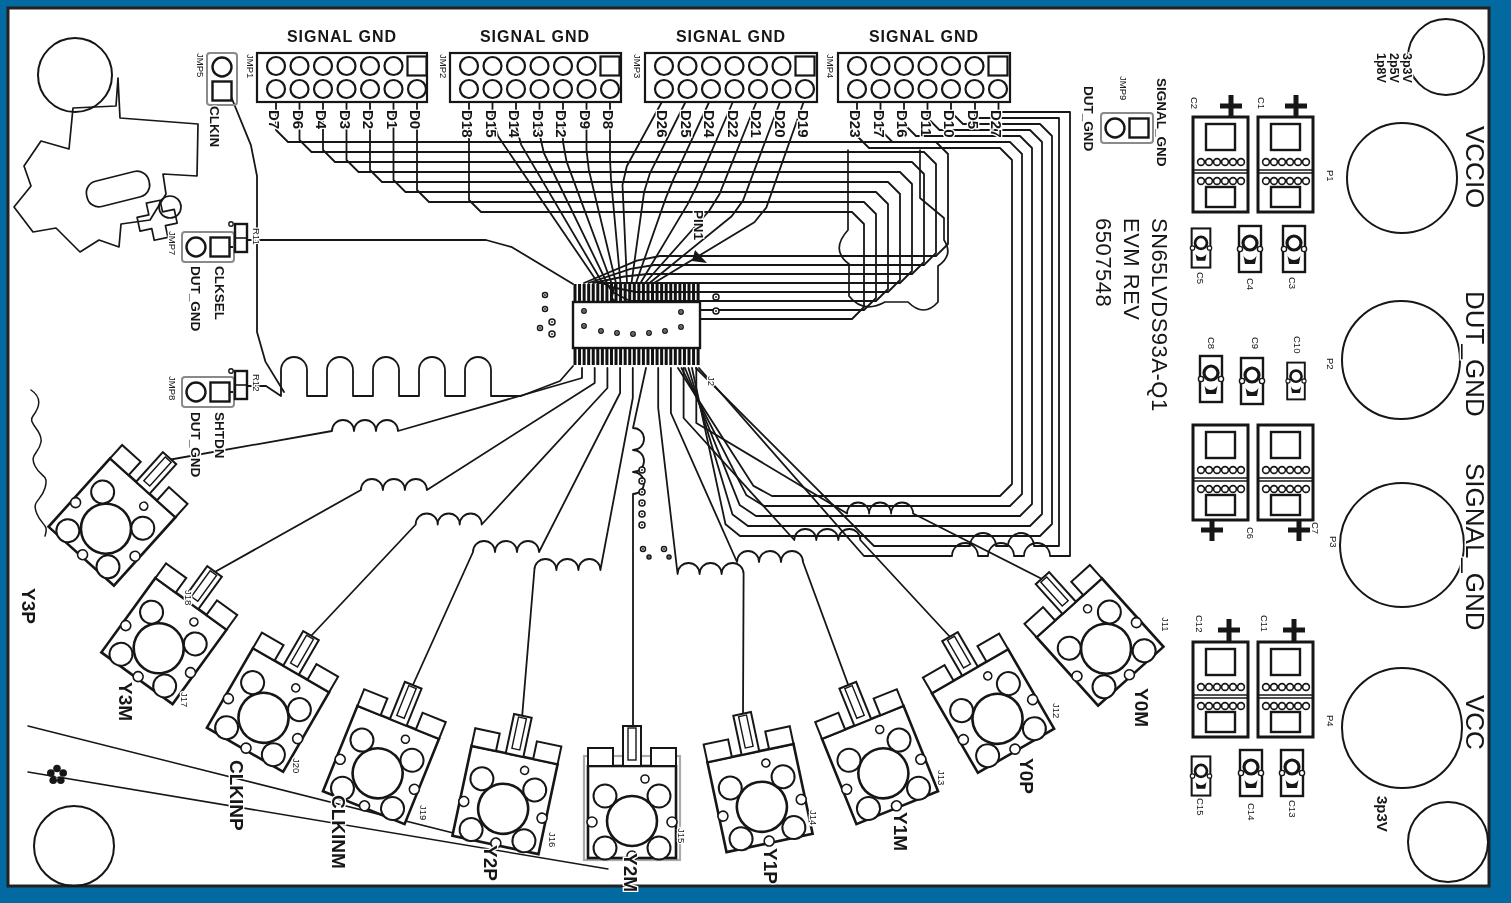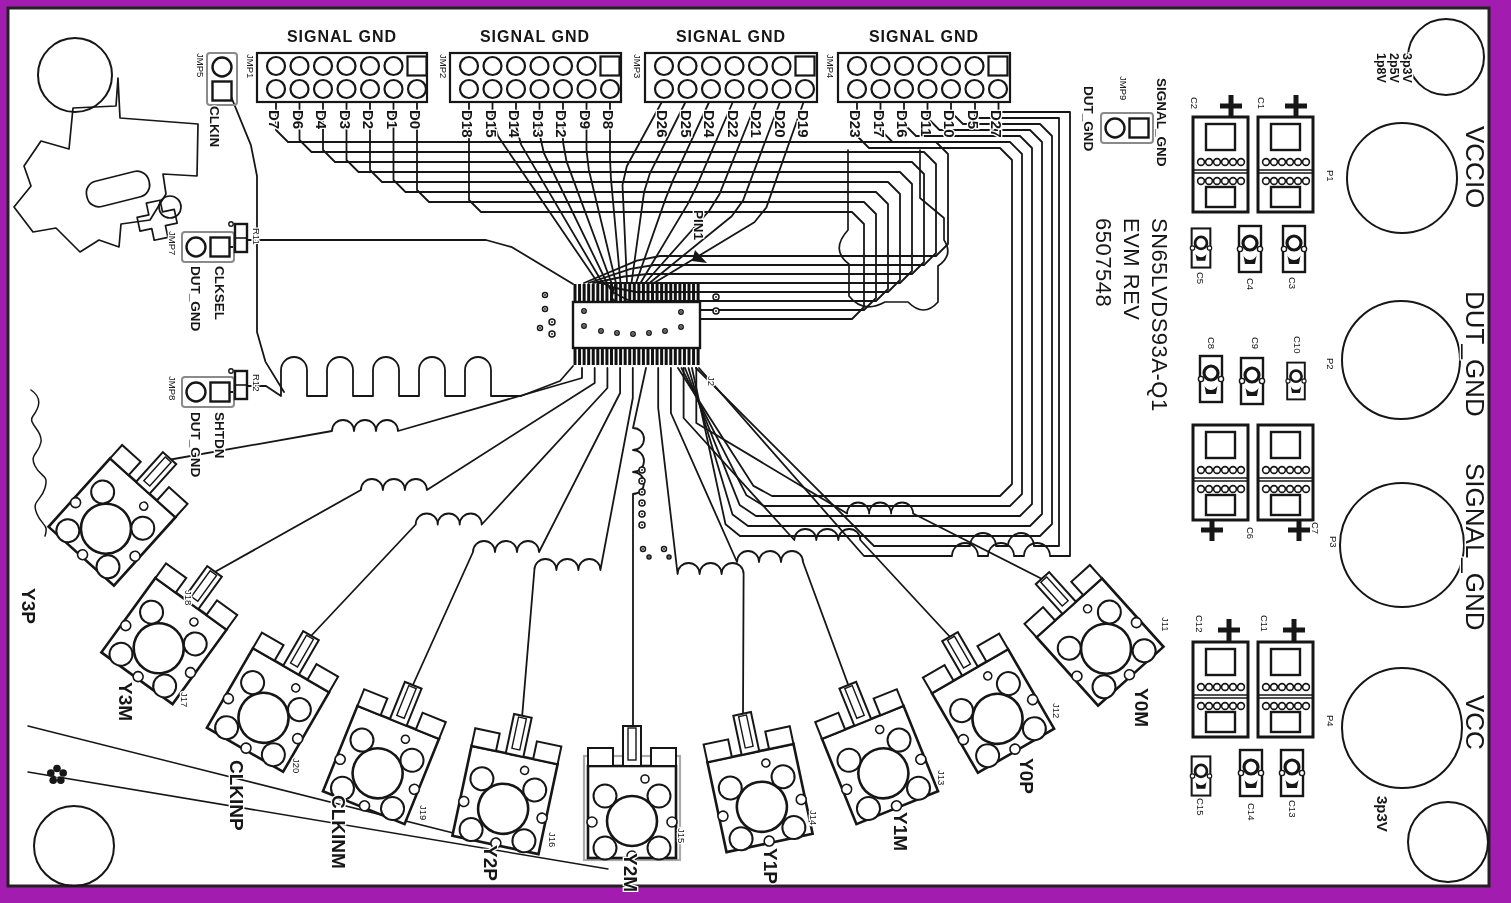--- a/index.html
+++ b/index.html
@@ -1,16 +1,16 @@
 <!DOCTYPE html>
 <html><head>
 <meta charset="utf-8">
 <style>
   html,body{margin:0;padding:0;background:#fff}
-  .stage{position:relative;width:1511px;height:903px;background:#a21caf;overflow:hidden}
+  .stage{position:relative;width:1511px;height:903px;background:#0369a1;overflow:hidden}
   svg{position:absolute;left:0;top:0}
   svg *{vector-effect:none}
   .ln{fill:none;stroke:#161616;stroke-linejoin:round;stroke-linecap:round}
   .comp{fill:#fff;stroke:#161616}
   text{font-family:"Liberation Sans",sans-serif;fill:#161616;stroke:#fff;stroke-width:2.6px;paint-order:stroke;}
   .tt{font-size:22px;letter-spacing:.5px}
   .tjack{font-size:26px}
   .thdr{font-size:16px;font-weight:bold;letter-spacing:1px}
   .tpin{font-size:15px;font-weight:bold}
   .tsma{font-size:19px;font-weight:bold}

